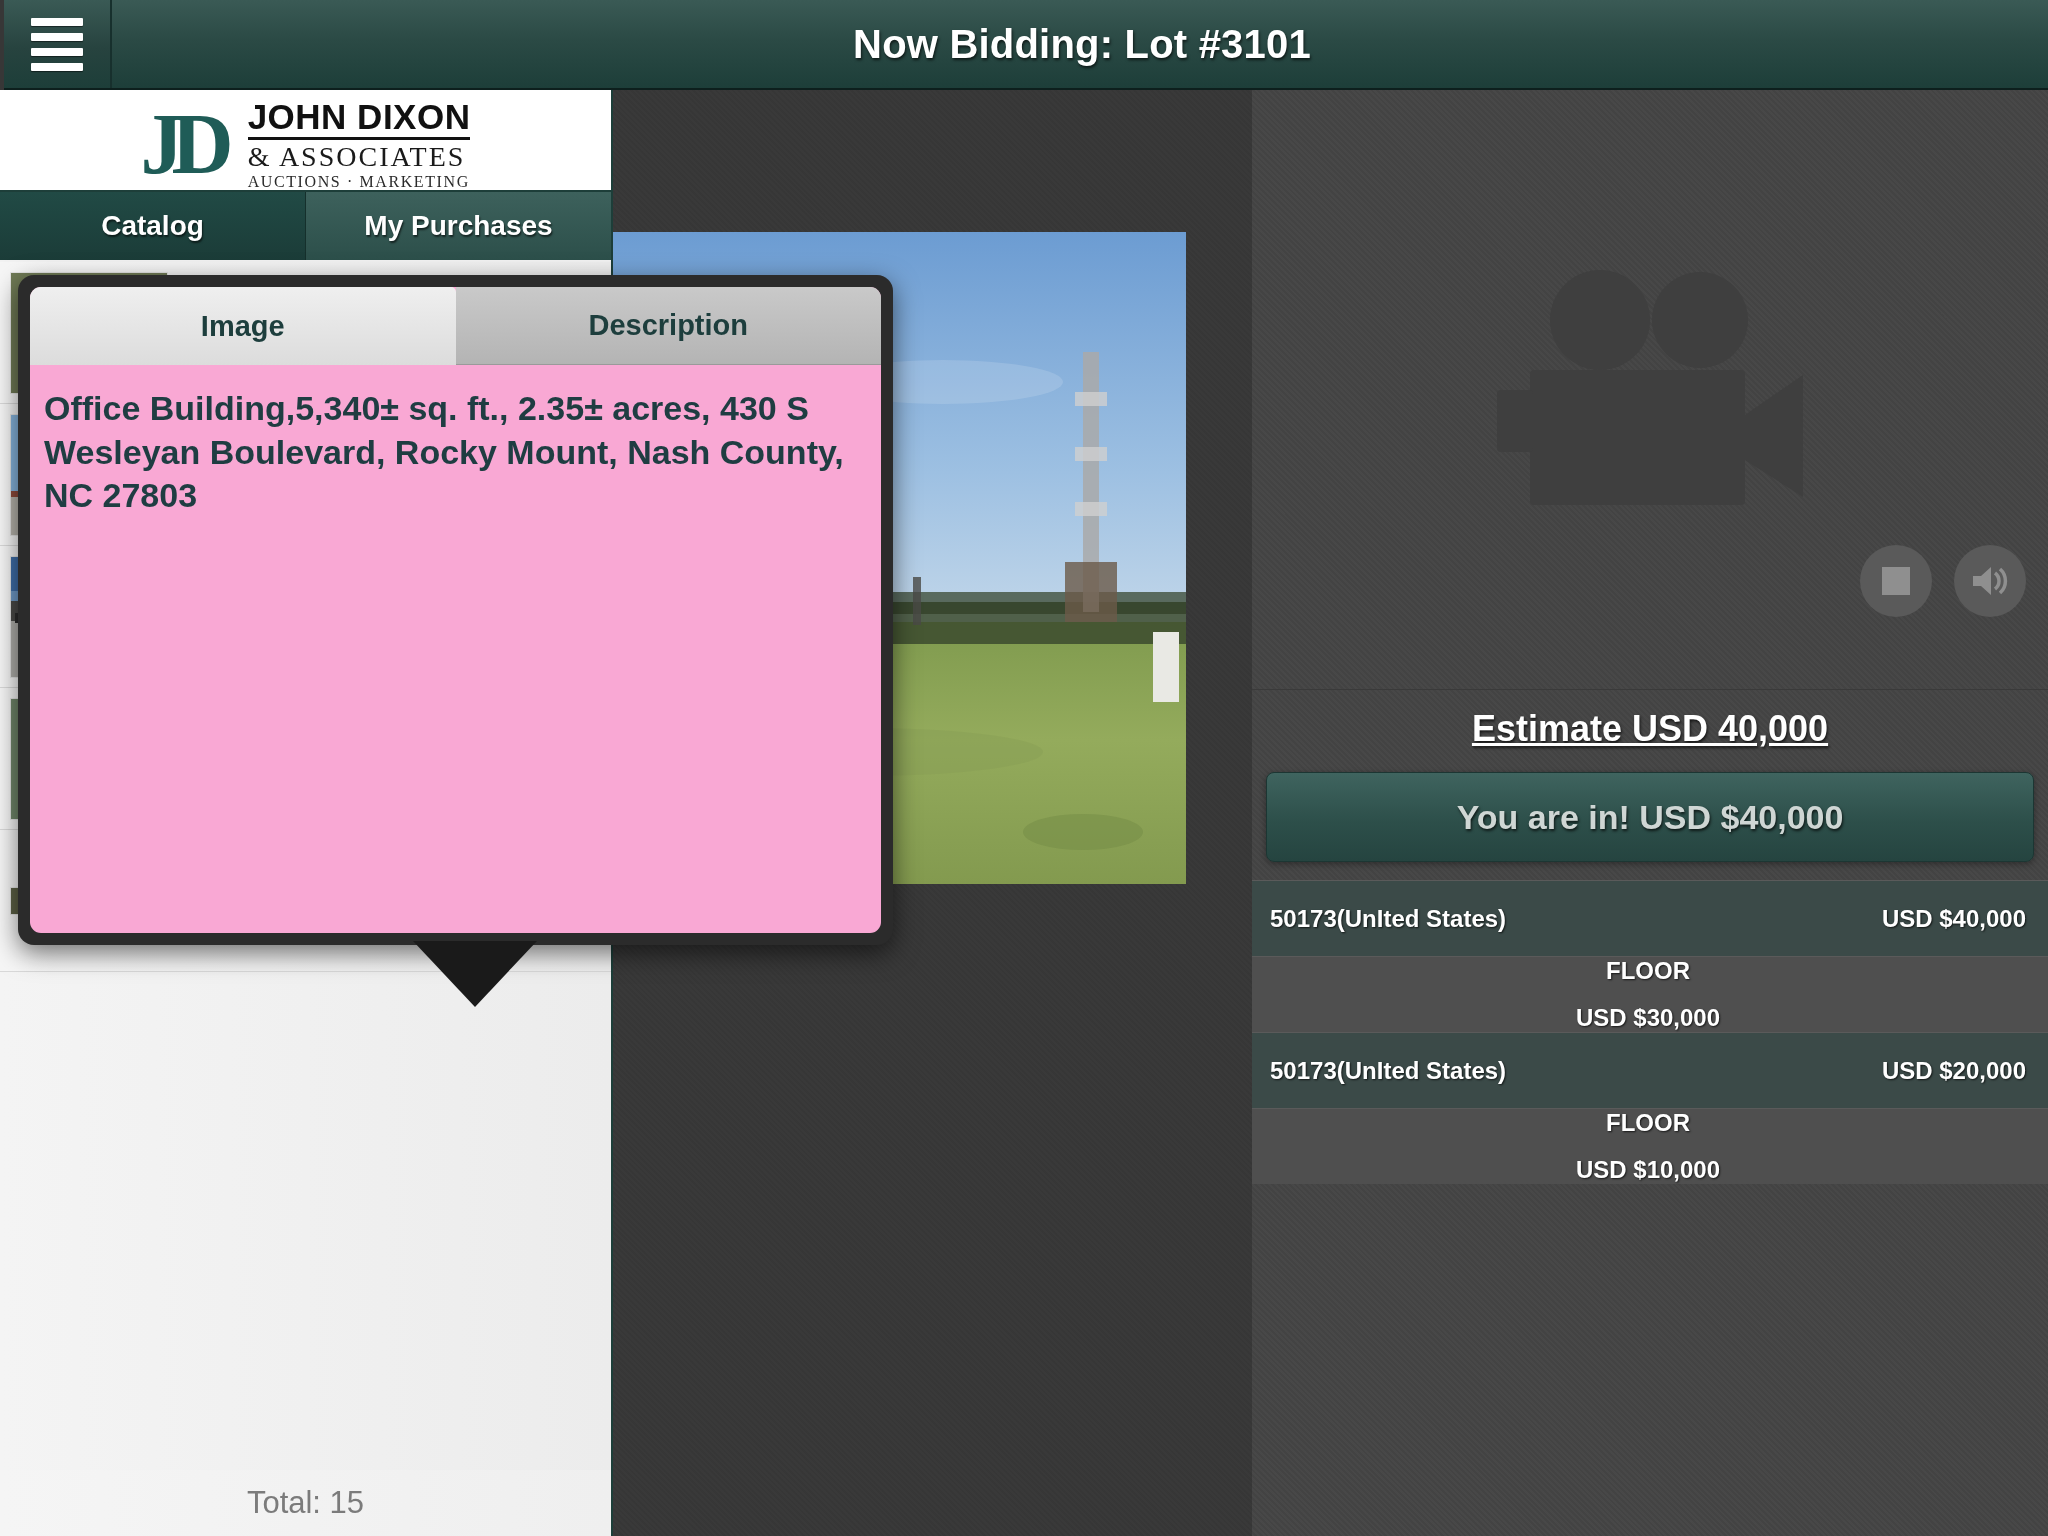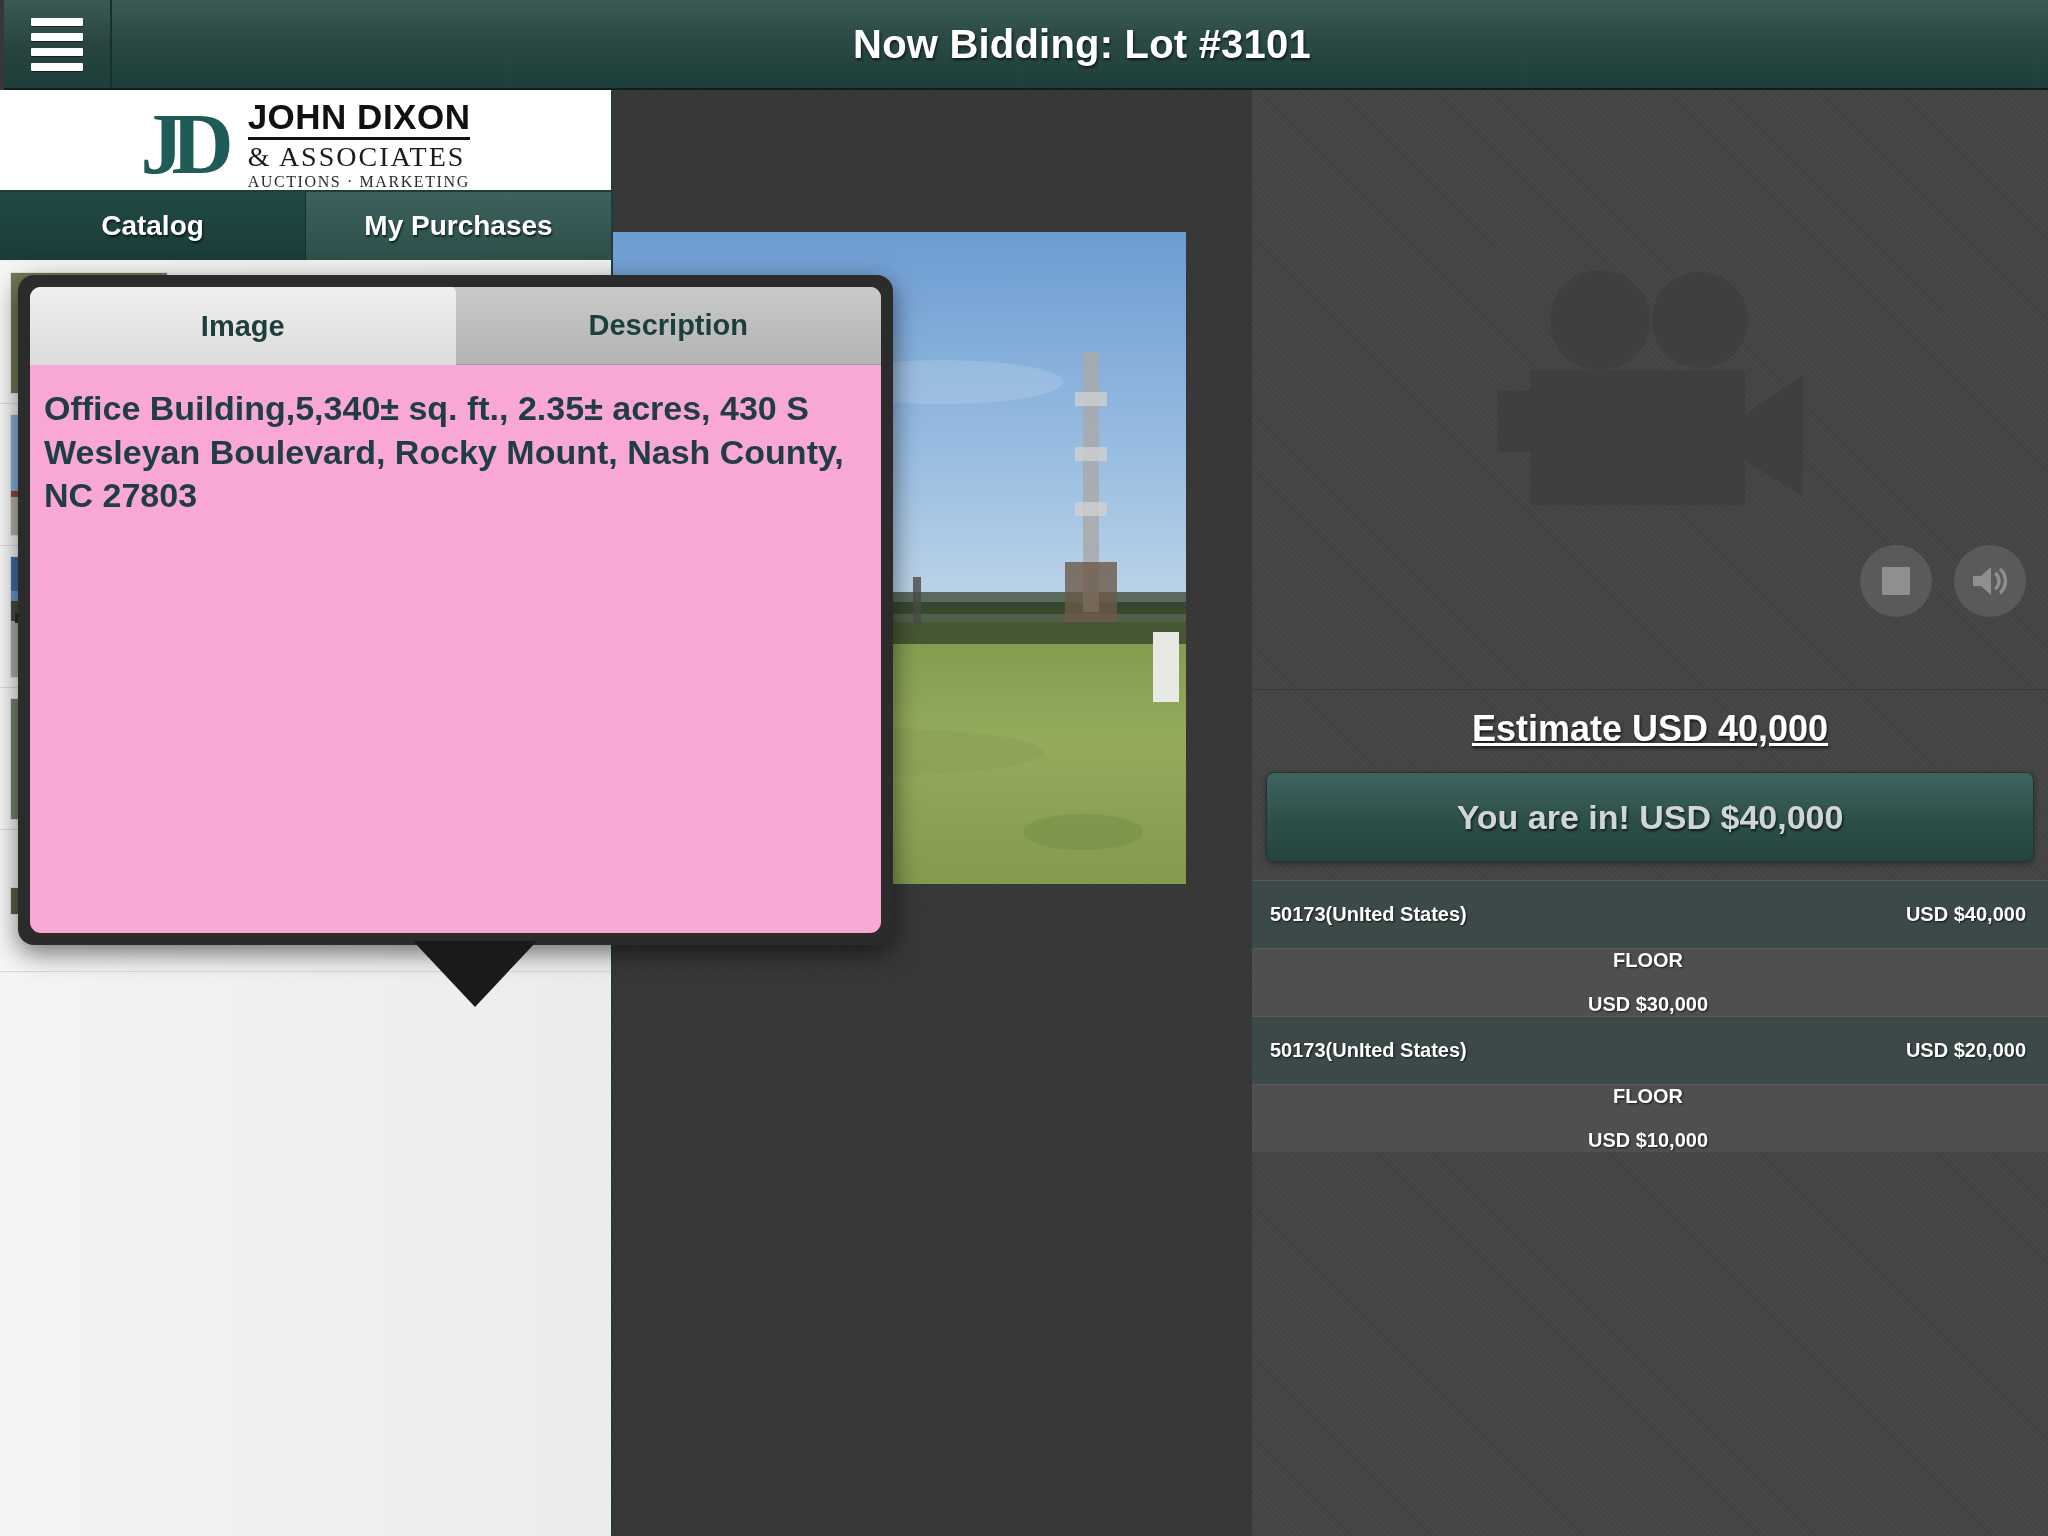--- a/index.html
+++ b/index.html
@@ -149,22 +149,22 @@
     margin: 6px 14px 18px; height: 90px; border-radius: 8px;
     background: linear-gradient(to bottom, #3f645f 0%, #2d4f4a 55%, #254440 100%);
     border: 1px solid #1c3633;
     display: flex; align-items: center; justify-content: center;
     color: #cfd6d4; font-size: 34px; font-weight: bold;
     text-shadow: 1px 2px 3px rgba(0,0,0,.7);
     box-shadow: 0 2px 6px rgba(0,0,0,.35);
   }
   .bid-row {
     display: flex; align-items: center; justify-content: space-between;
-    height: 68px; padding: 0 22px 0 18px; border-top: 1px solid #5a5a5a;
-    color: #ffffff; font-size: 20px; text-shadow: 1px 1px 2px rgba(0,0,0,.7);
+    height: 76px; padding: 0 22px 0 18px; border-top: 1px solid #5a5a5a;
+    color: #ffffff; font-size: 24px; text-shadow: 1px 1px 2px rgba(0,0,0,.7);
     background: #4a4a4a;
   }
   .bid-row.mine { background: #3b4a48; font-weight: bold; }
   .bid-row.floor { background: #4f4f4f; font-weight: bold; flex-direction: column; }
 
   
   .popup {
     position: absolute; left: 18px; top: 275px; width: 875px; height: 670px;
     background: #2b2b2b; border-radius: 16px; padding: 12px;
     box-shadow: 0 8px 26px rgba(0,0,0,.55);
@@ -418,20 +418,21 @@
             <rect x="80" y="4" width="50" height="20" fill="#6e7350"></rect>
           </svg>
         </div>
         <div class="lot-body">
           <div class="lot-status">Open</div>
           <div class="lot-title"></div>
           <div class="lot-desc"></div>
         </div>
       </div>
 
+      <div class="lot-total">Total: 15</div>
     </div>
   </div>
 
   <div class="popup">
     <div class="popup-inner">
       <div class="popup-tabs">
         <div class="ptab active">Image</div>
         <div class="ptab">Description</div>
       </div>
       <div class="popup-body">Office Building,5,340± sq. ft., 2.35± acres, 430 S Wesleyan Boulevard, Rocky Mount, Nash County, NC 27803</div>

